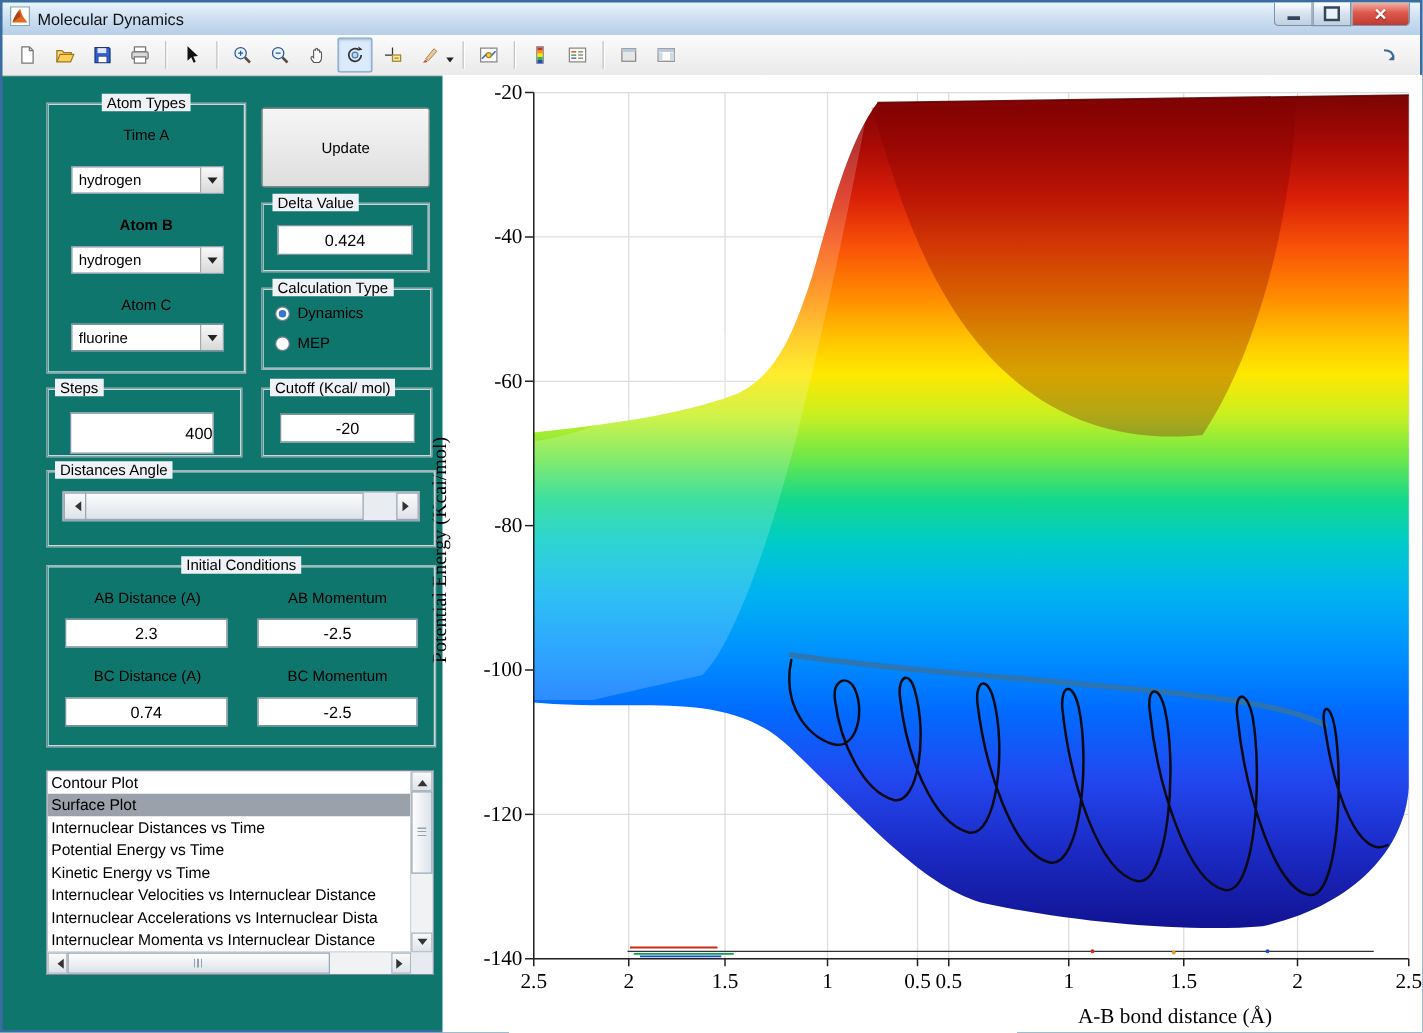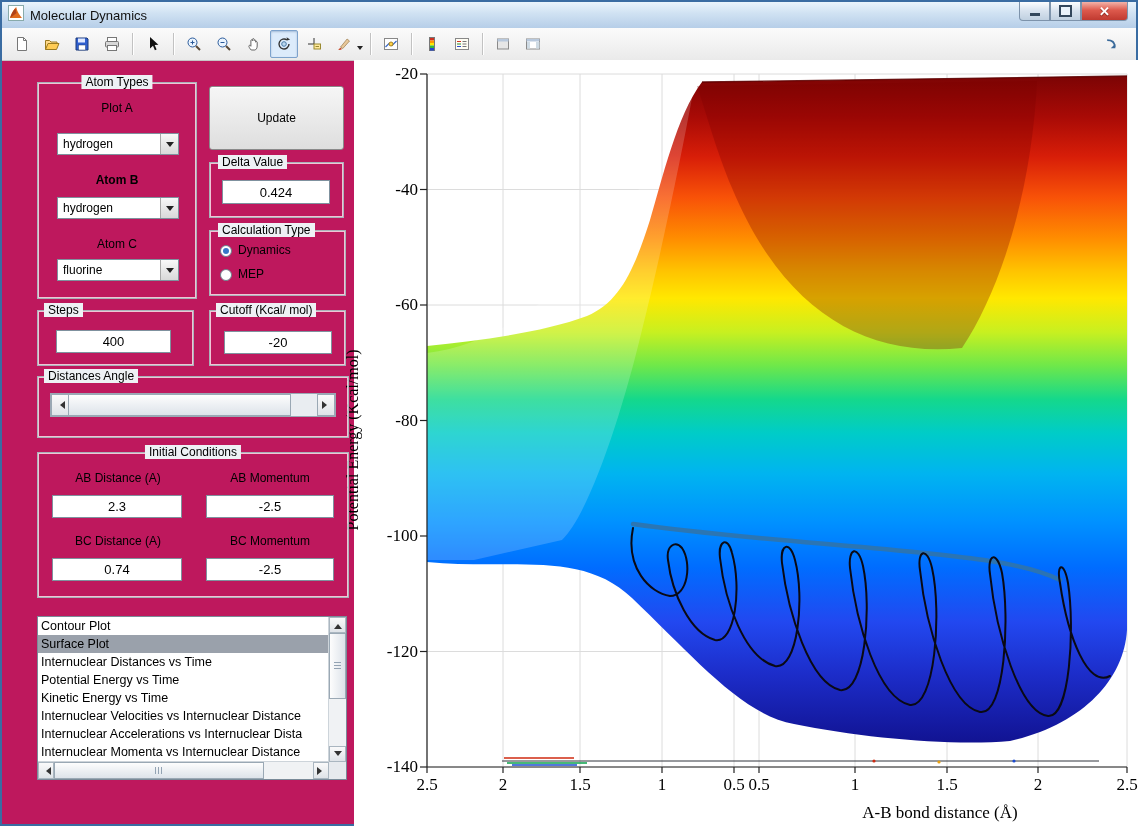--- a/index.html
+++ b/index.html
@@ -1,18 +1,18 @@
 <!DOCTYPE html>
 <html><head>
 <meta charset="utf-8">
 <style>
   html,body{margin:0;padding:0;}
   body{width:1138px;height:826px;position:relative;overflow:hidden;
        font-family:"Liberation Sans",sans-serif;background:#8aa8c4;}
-  .window{position:absolute;inset:0;border:2px solid #3a6ca2;box-sizing:border-box;background:#be185d;padding-left:20px;}
+  .window{position:absolute;inset:0;border:2px solid #3a6ca2;box-sizing:border-box;background:#0f766e;padding-left:20px;}
 
   
   .titlebar{position:absolute;left:0;right:0;top:0;height:26px;
     background:linear-gradient(#eaf4fc,#cfe1f2 45%,#b6cee8);
     border-bottom:1px solid #9ab4cf;display:flex;align-items:center;padding:0 6px;}
   .apptitle{font-size:13px;color:#111;margin-left:6px;}
   .winbtns{position:absolute;right:8px;top:0;display:flex;}
   .wbtn{width:29px;height:18px;border:1px solid #7d93ab;border-top:none;
     display:flex;align-items:center;justify-content:center;
     background:linear-gradient(#fdfeff,#d7e2ee 50%,#c0d0e0);cursor:default;}
@@ -360,21 +360,21 @@
         <text x="684" y="728">2</text>
         <text x="773" y="728">2.5</text>
       </g>
       <text class="axis-text" x="586" y="756" font-size="17" text-anchor="middle">A-B bond distance (Å)</text>
     </svg>
   </div>
   <div class="ylabel">Potential Energy (Kcal/mol)</div>
 
   <div class="panel" style="left:35px;top:80px;width:158px;height:215px;">
     <span class="ptitle center">Atom Types</span>
-    <span class="lbl lblc" style="left:0;right:0;top:18px;">Plot A</span>
+    <span class="lbl lblc" style="left:0;right:0;top:18px;">Time A</span>
     <div class="combo" style="left:19px;top:50px;width:122px;">
       <span>hydrogen</span>
       <span class="cbtn">
           <span class="carrow"></span>
         </span>
     </div>
     <span class="lbl lblc" style="left:0;right:0;top:90px;font-weight:bold;">Atom B</span>
     <div class="combo" style="left:19px;top:114px;width:122px;">
       <span>hydrogen</span>
       <span class="cbtn">
@@ -404,21 +404,21 @@
       <span>Dynamics</span>
     </div>
     <div class="radio" style="left:10px;top:36px;">
       <span class="rdot"></span>
       <span>MEP</span>
     </div>
   </div>
 
   <div class="panel" style="left:35px;top:308px;width:155px;height:54px;">
     <span class="ptitle" style="left:6px;">Steps</span>
-    <input class="edit" style="left: 18px; top: 19px; width: 115px; height: 23px;" value="400">
+    <input class="edit" style="left: 18px; top: 19px; width: 115px; height: 33px; text-align: right;" value="400">
   </div>
 
   <div class="panel" style="left:207px;top:308px;width:135px;height:54px;">
     <span class="ptitle" style="left:6px;">Cutoff (Kcal/ mol)</span>
     <input class="edit" style="left: 14px; top: 20px; width: 108px; height: 23px;" value="-20">
   </div>
 
   <div class="panel" style="left:35px;top:374px;width:310px;height:60px;">
     <span class="ptitle" style="left:6px;">Distances Angle</span>
     <div class="slider" style="left:12px;top:16px;width:286px;">

